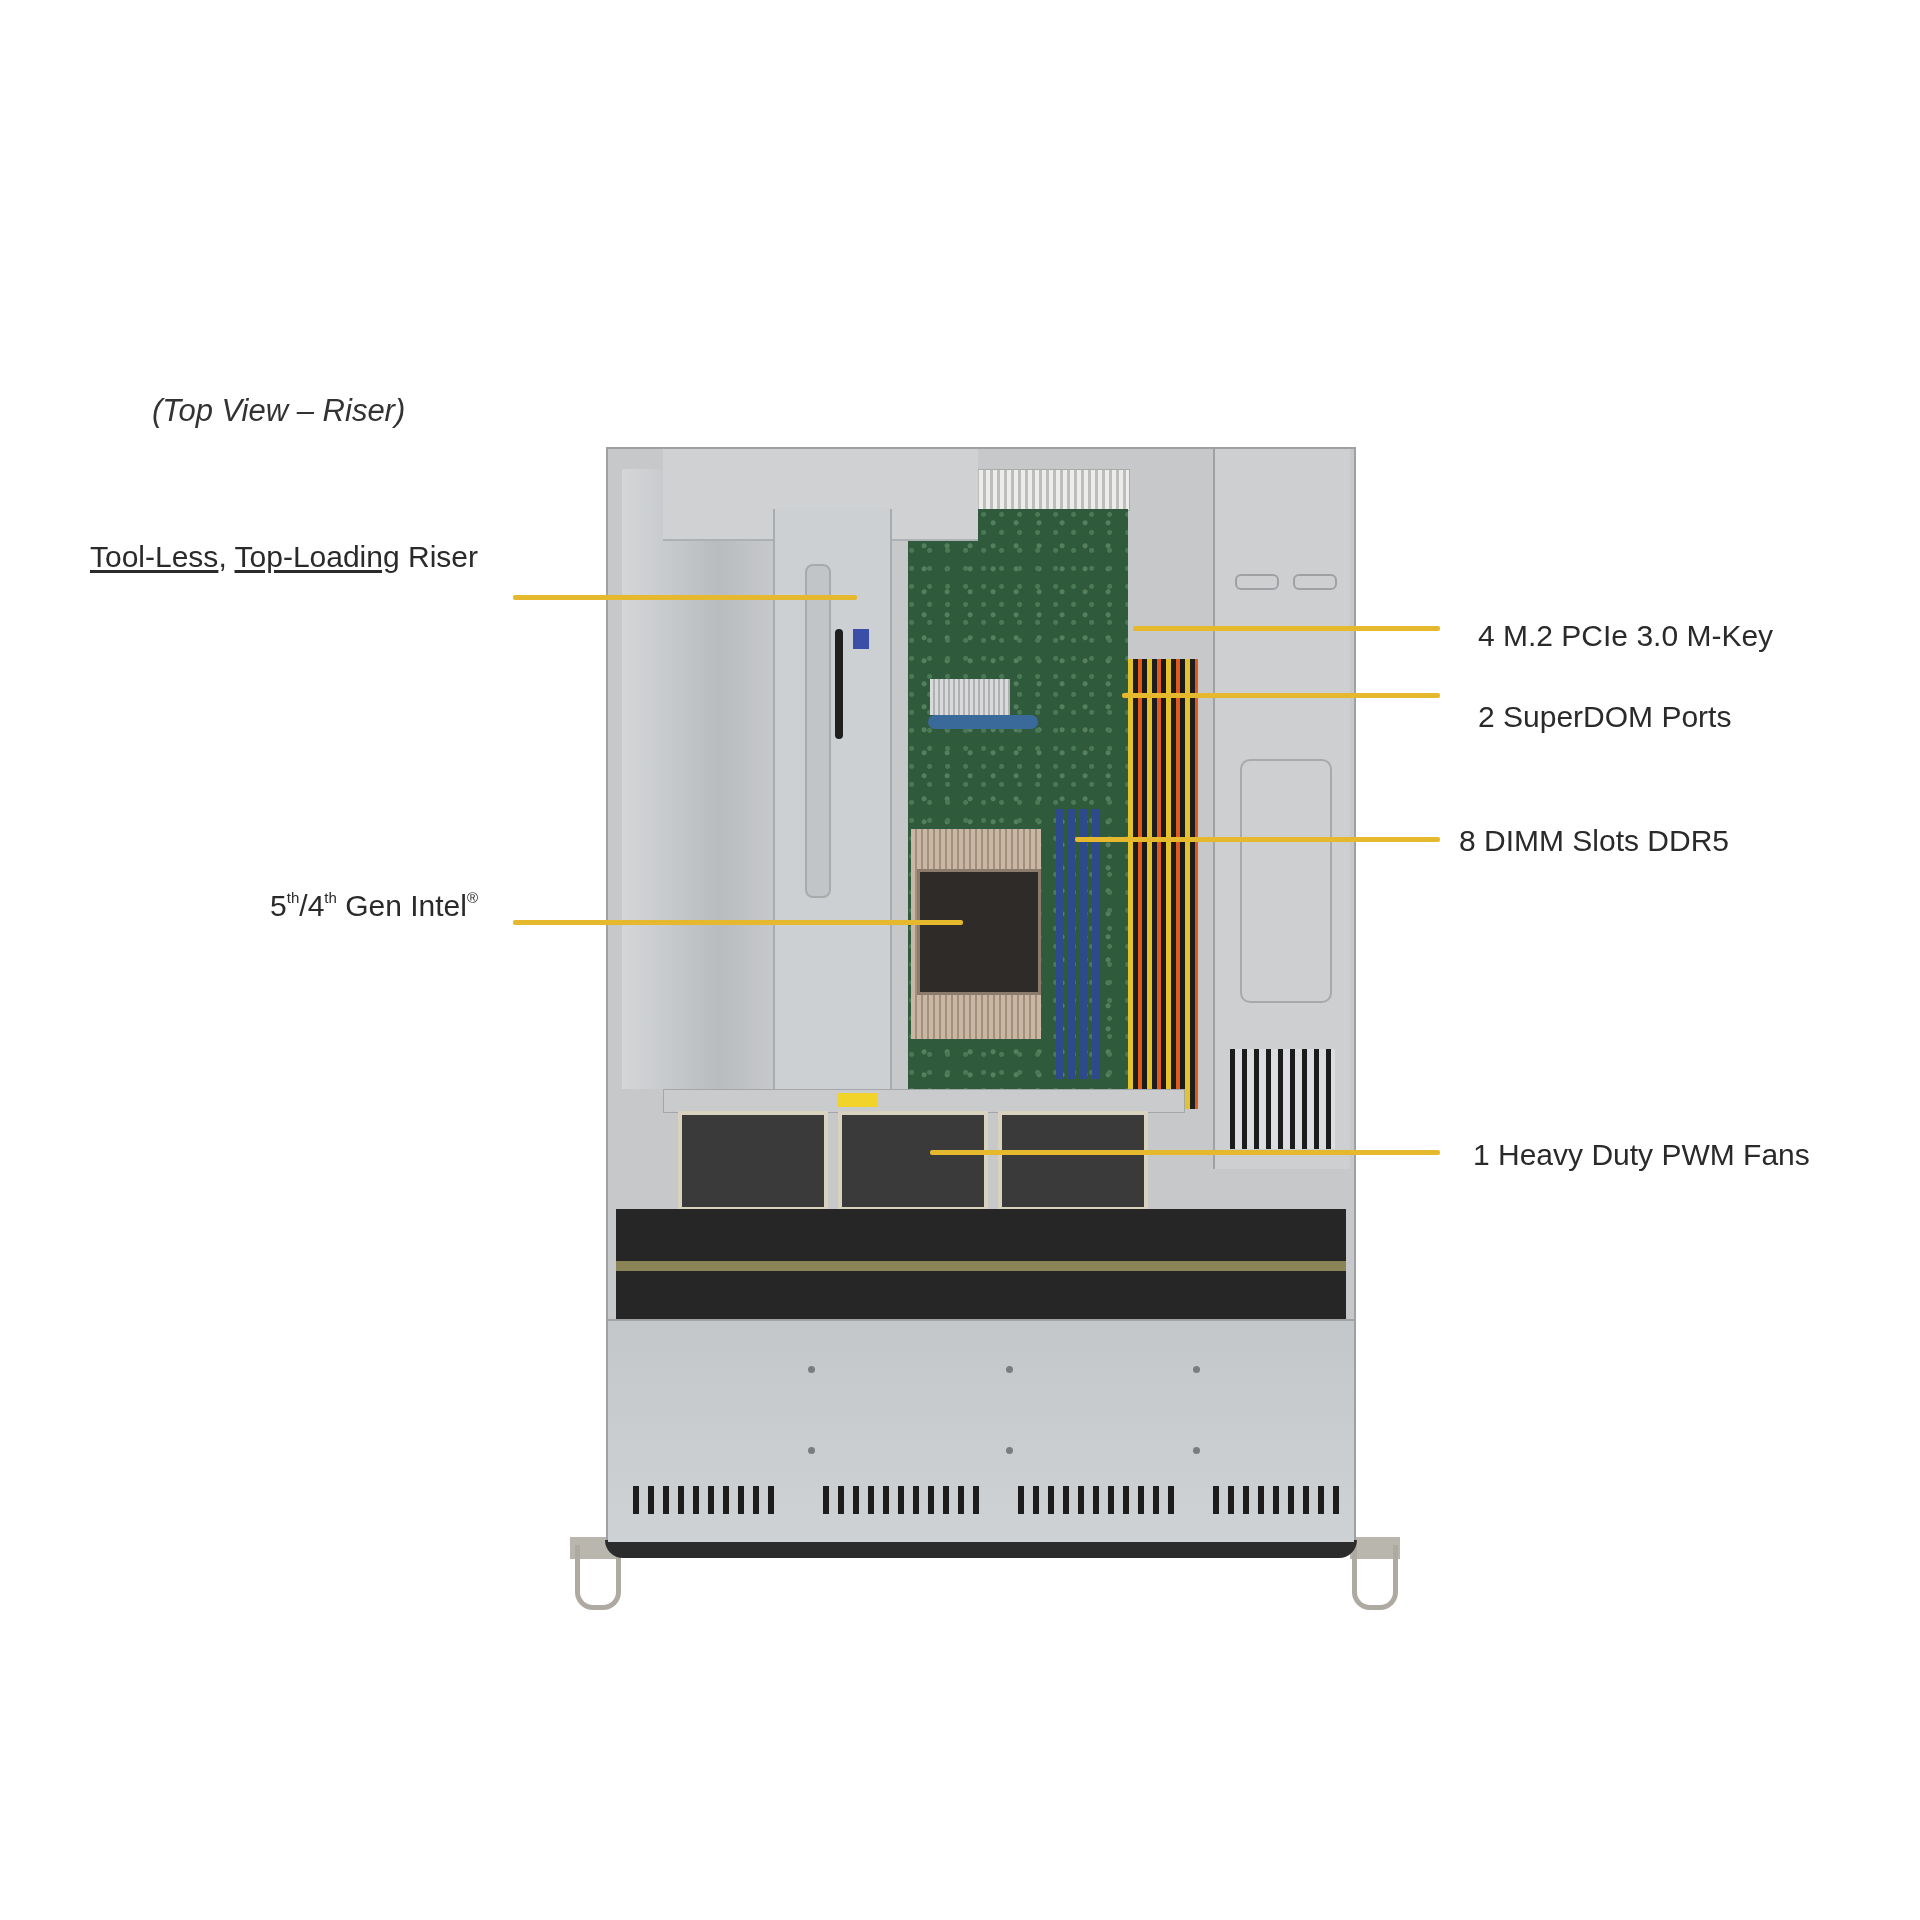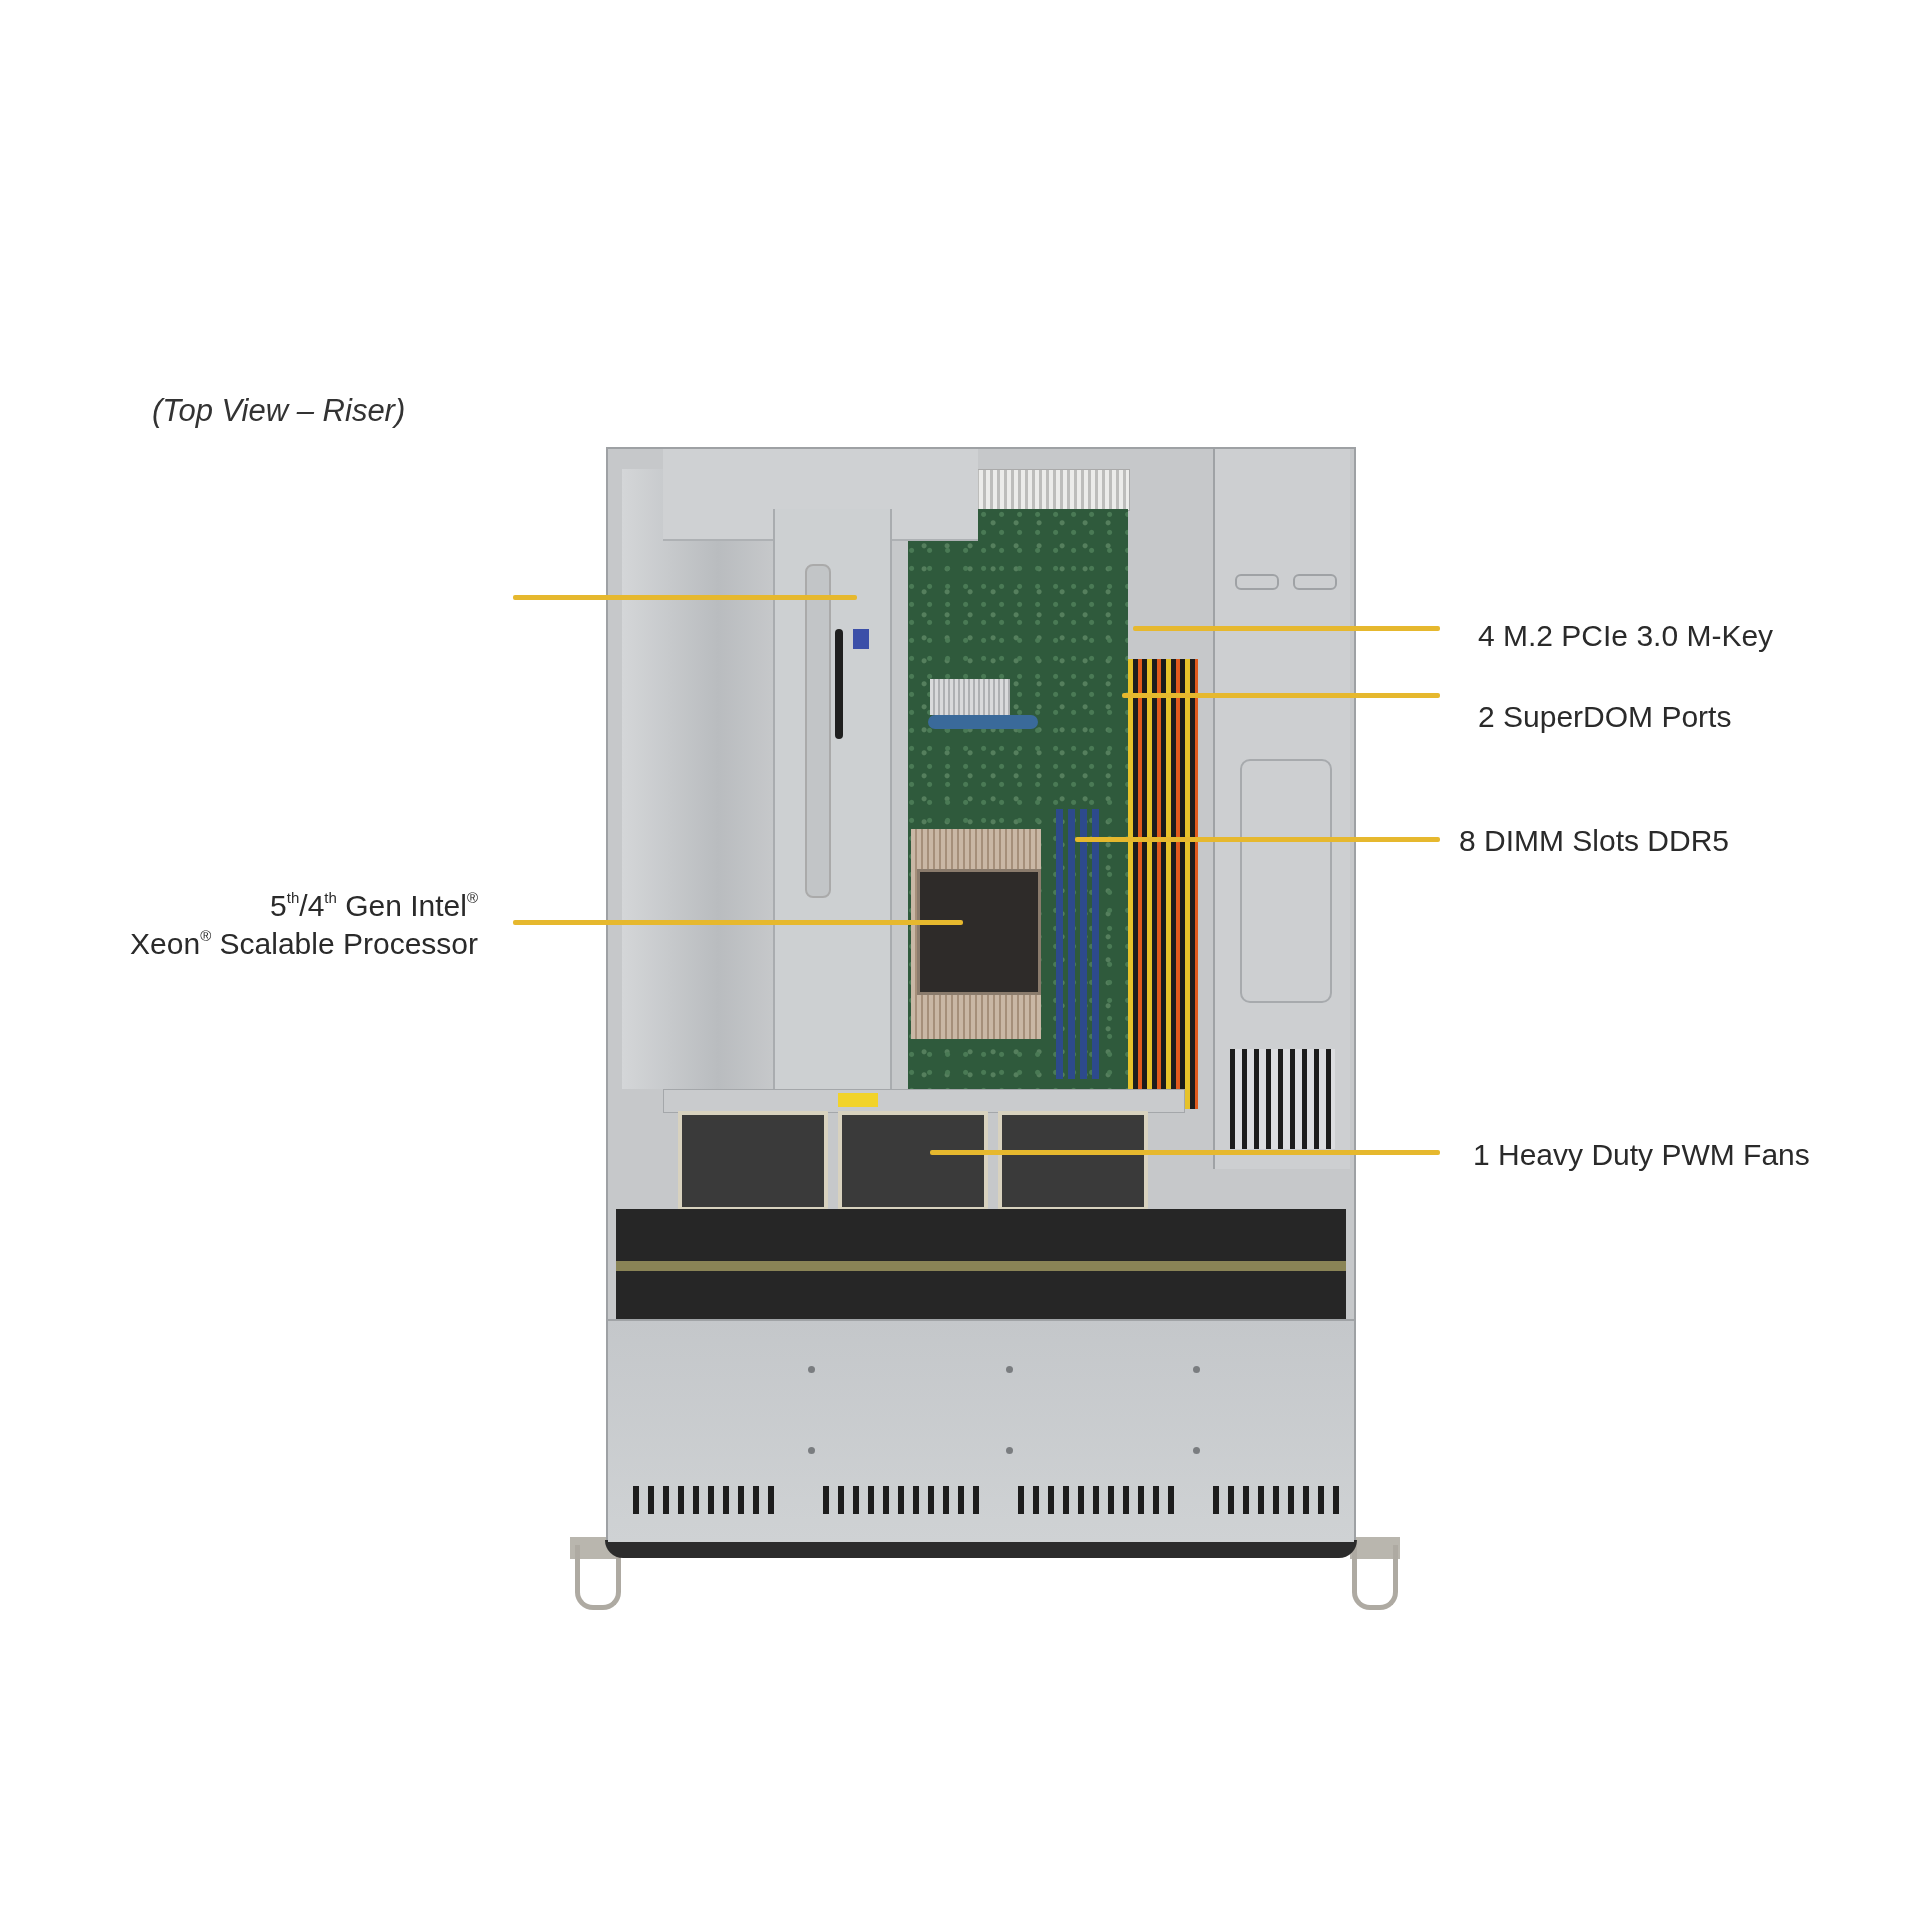--- a/index.html
+++ b/index.html
@@ -44,25 +44,25 @@
   .handle{position:absolute;top:1545px;width:36px;height:60px;border:5px solid #aeaaa2;border-top:none;border-radius:0 0 18px 18px;}
   .ear{position:absolute;top:1537px;width:50px;height:22px;background:#b9b6ae;}
   .bottom-shadow{position:absolute;left:605px;top:1540px;width:752px;height:18px;background:#2c2c2c;border-radius:0 0 40px 40px;}
 </style>
 </head>
 <body>
 
 <div class="caption">(Top View – Riser)</div>
 
 <div class="label left" style="left:40px;top:538px;width:438px;">
+  <div><u>Tool-Less</u><span>, </span><u>Top-Loading</u><span> Riser</span></div>
 </div>
 
 <div class="label left" style="left:40px;top:887px;width:438px;">
   <div><span>5</span><sup>th</sup><span>/4</span><sup>th</sup><span> Gen Intel</span><sup>®</sup></div>
-  <div><span>Xeon</span><sup>®</sup><span> Scalable Processor</span></div>
 </div>
 
 <div class="label" style="left:1478px;top:617px;">4 M.2 PCIe 3.0 M-Key</div>
 <div class="label" style="left:1478px;top:698px;">2 SuperDOM Ports</div>
 <div class="label" style="left:1459px;top:822px;">8 DIMM Slots DDR5</div>
 <div class="label" style="left:1473px;top:1136px;">1 Heavy Duty PWM Fans</div>
 
 <div class="ear" style="left:570px;"></div>
 <div class="ear" style="left:1350px;"></div>
 <div class="handle" style="left:575px;"></div>

